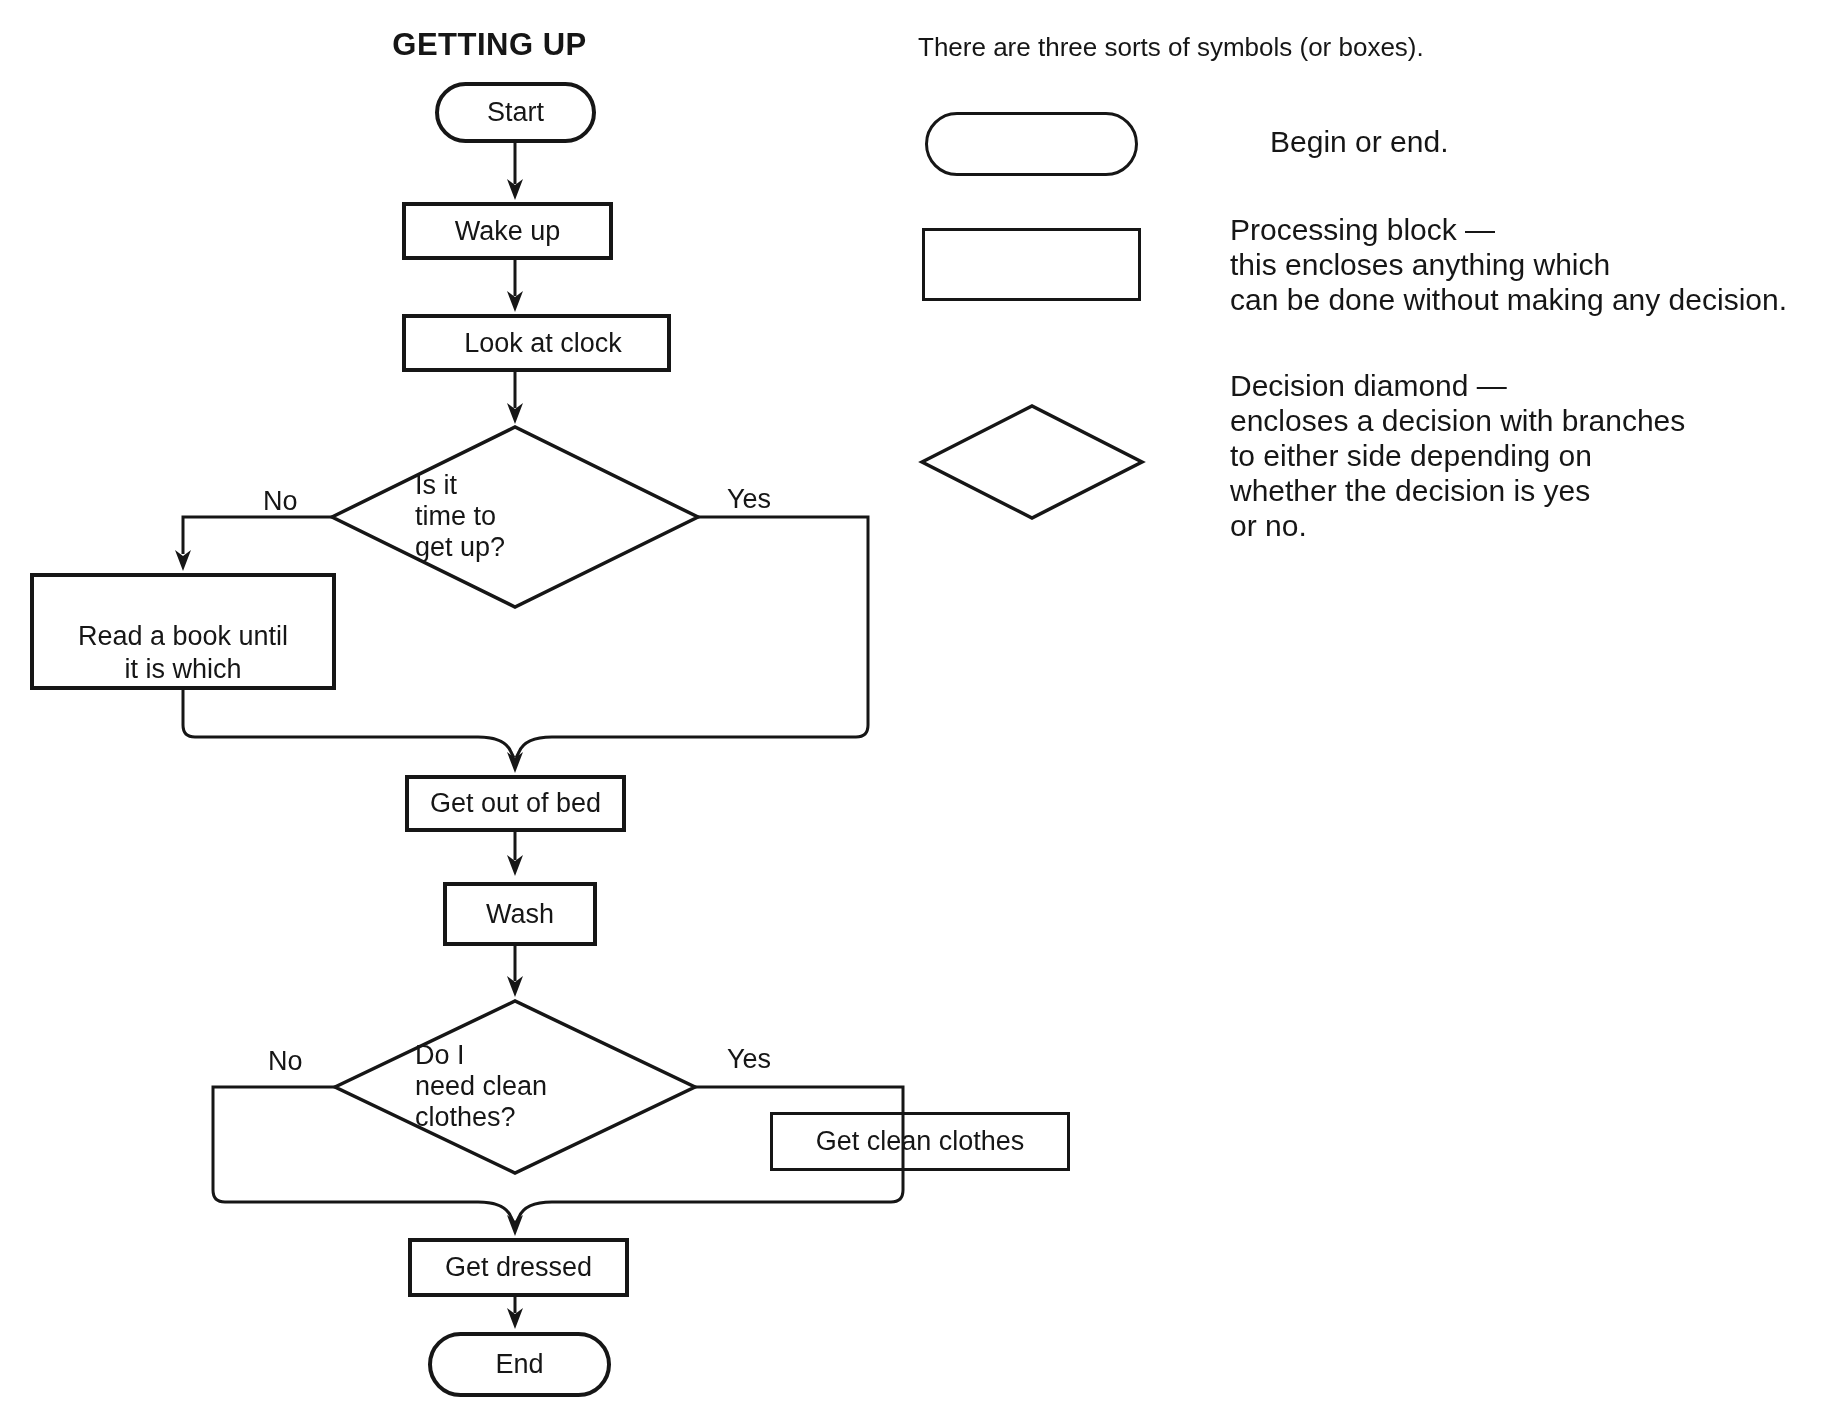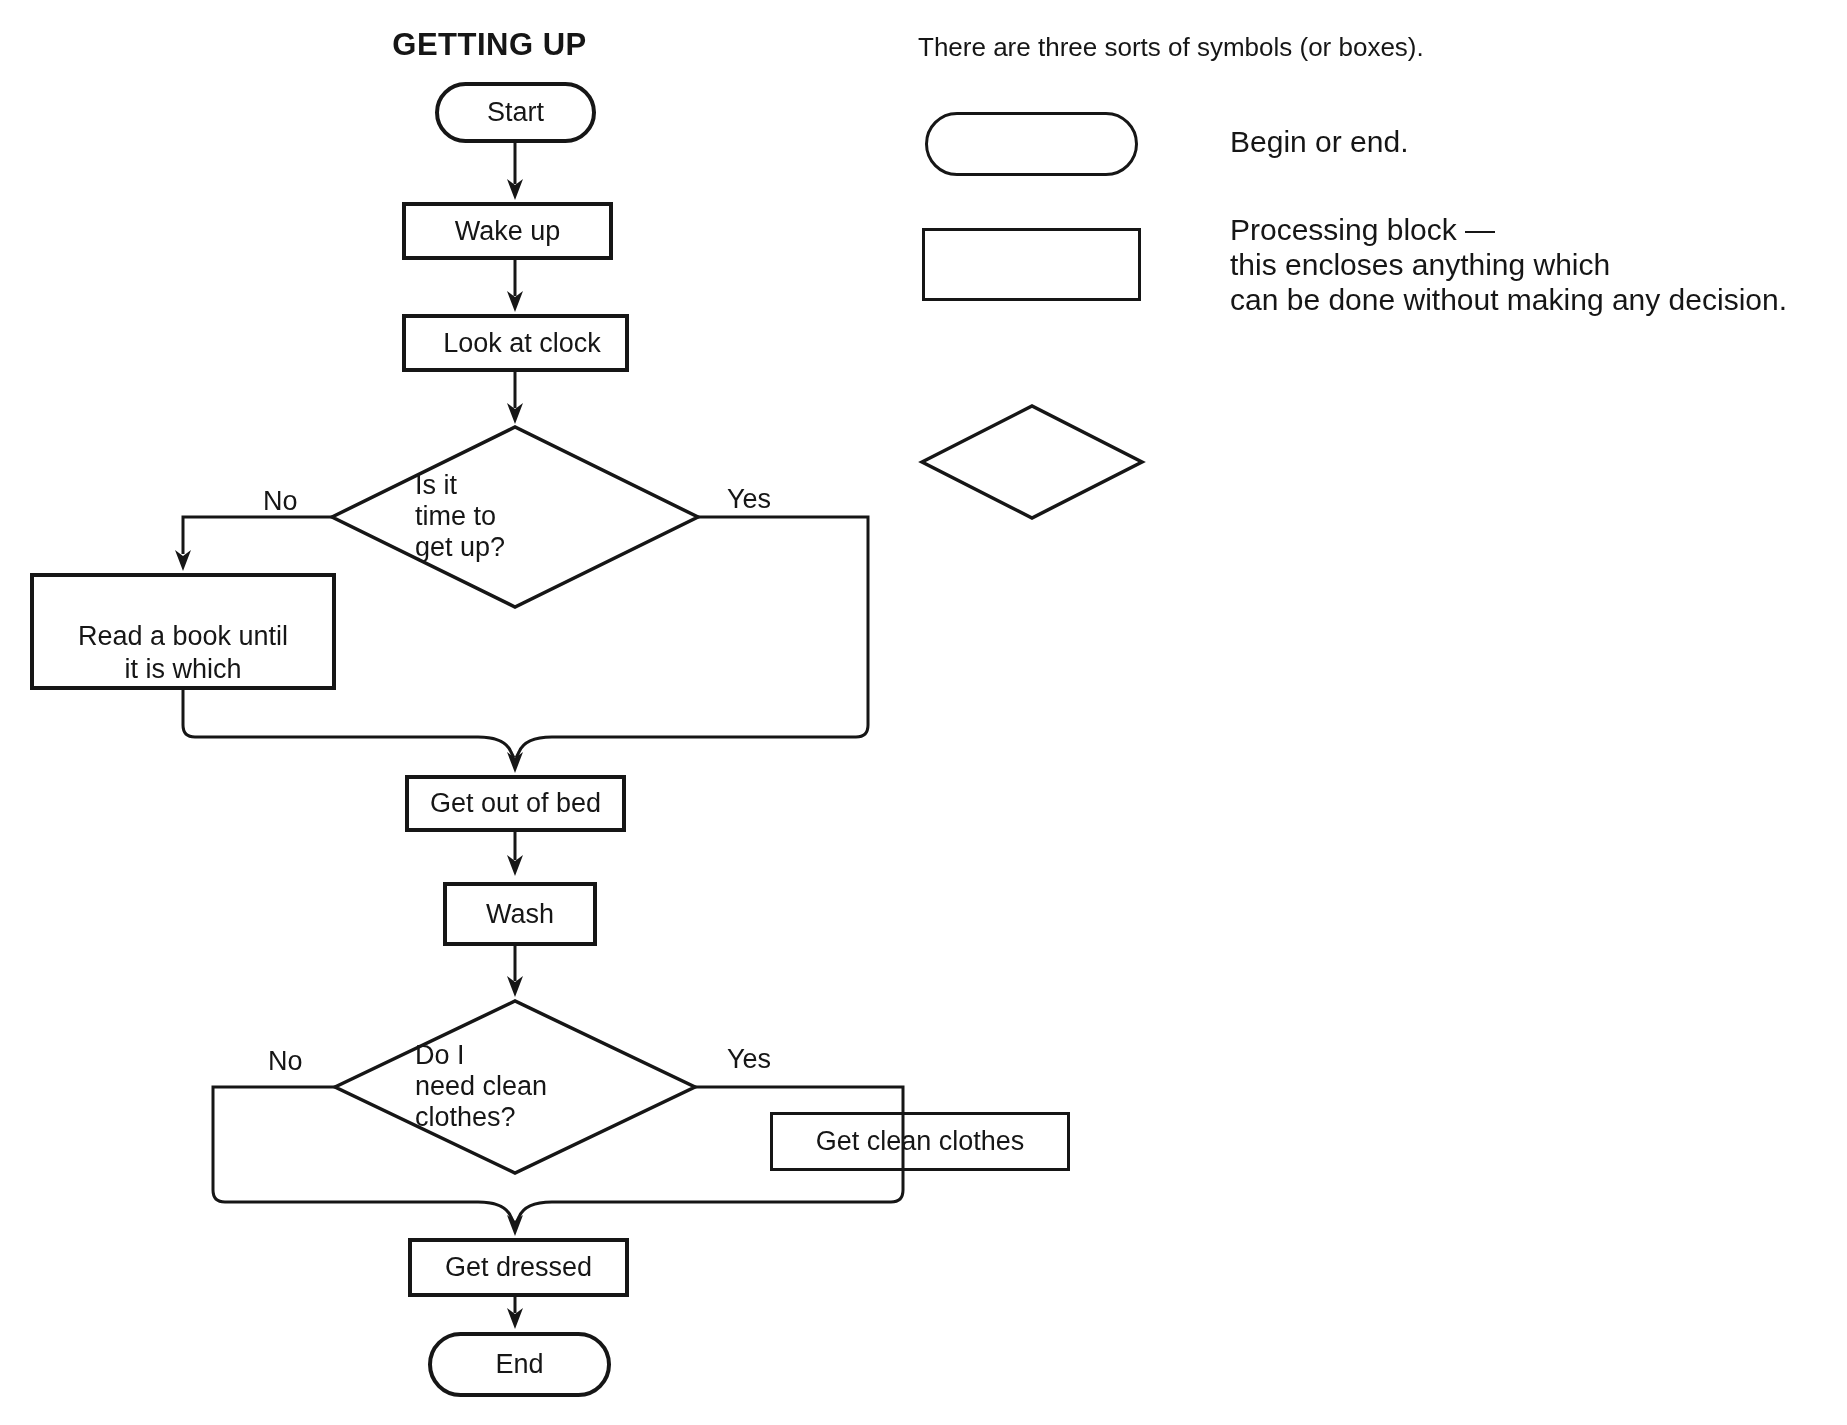--- a/index.html
+++ b/index.html
@@ -21,21 +21,21 @@
   }
   .box.hollow { background:transparent; }
   .stadium { border-radius:34px;text-align:center; }
   .page-title { position:absolute; font-size:31px; font-weight:700; text-align:center; letter-spacing:0.5px; }
   .branch-label { position:absolute; font-size:27px; }
   .diamond-text { position:absolute; text-align:left; font-size:27px; line-height:31px; }
   .diamond-text span { display:block; }
   .legend-heading { position:absolute; font-size:26px; }
   .legend-para { position:absolute; font-size:30px; line-height:35px; }
   .legend-para span { display:block; }
-  .legend-label { position:absolute; font-size:30px; }
+  .legend-label { position:absolute; font-size:30px;margin-left:40px; }
 </style>
 </head>
 <body>
 
 <div class="page">
 
   <svg class="connectors" viewBox="0 0 1847 1425">
 
     <path class="c" d="M515,143 L515,184"></path>
     <path class="ah" d="M515,200 L507,179 L515,185 L523,179 Z"></path>
@@ -74,21 +74,21 @@
 
     <polygon class="shape" points="922,462 1032,406 1142,462 1032,518"></polygon>
   </svg>
 
   <div class="page-title" style="left:392px; top:27px; width:195px;">GETTING UP</div>
 
   <div class="box stadium" style="left:435px; top:82px; width:161px; height:61px;">Start</div>
 
   <div class="box" style="left:402px; top:202px; width:211px; height:58px;">Wake up</div>
 
-  <div class="box" style="left:402px; top:314px; width:227px; height:58px;padding-left:13px;">Look at clock</div>
+  <div class="box" style="left:402px; top:314px; width:269px; height:58px;padding-left:13px;">Look at clock</div>
 
   <div class="diamond-text" style="left:415px; top:470px; width:200px;">
     <span>Is it</span>
     <span>time to</span>
     <span>get up?</span>
   </div>
 
   <div class="branch-label" style="left:263px; top:486px;">No</div>
   <div class="branch-label" style="left:727px; top:484px;">Yes</div>
 
@@ -123,14 +123,21 @@
   <div class="box stadium" style="left:925px; top:112px; width:213px; height:64px; border-width:3px;"></div>
   <div class="legend-label" style="left:1230px; top:125px;">Begin or end.</div>
 
   <div class="box" style="left:922px; top:228px; width:219px; height:73px; border-width:3px;"></div>
   <div class="legend-para" style="left:1230px; top:212px;">
     <span>Processing block —</span>
     <span>this encloses anything which</span>
     <span>can be done without making any decision.</span>
   </div>
 
+  <div class="legend-para" style="left:1230px; top:368px;">
+    <span>Decision diamond —</span>
+    <span>encloses a decision with branches</span>
+    <span>to either side depending on</span>
+    <span>whether the decision is yes</span>
+    <span>or no.</span>
+  </div>
 
 </div>
 
 </body></html>

